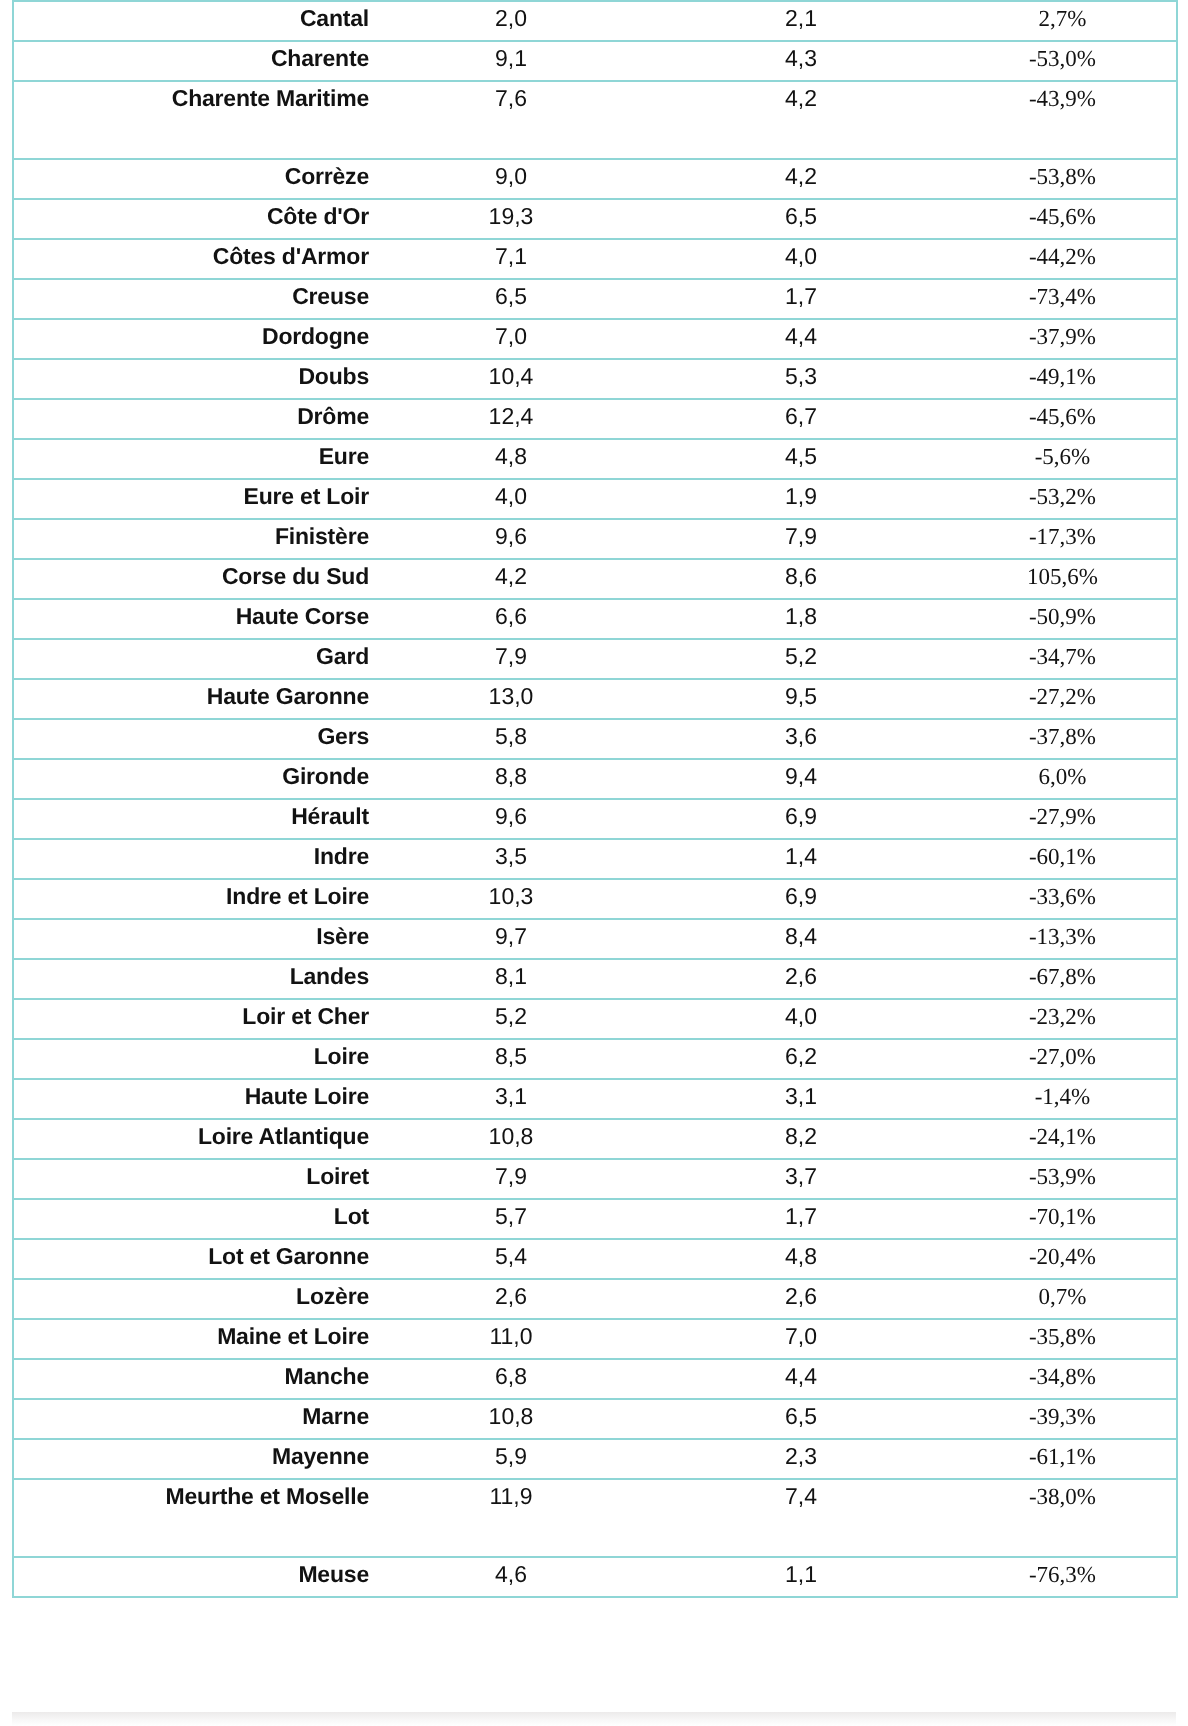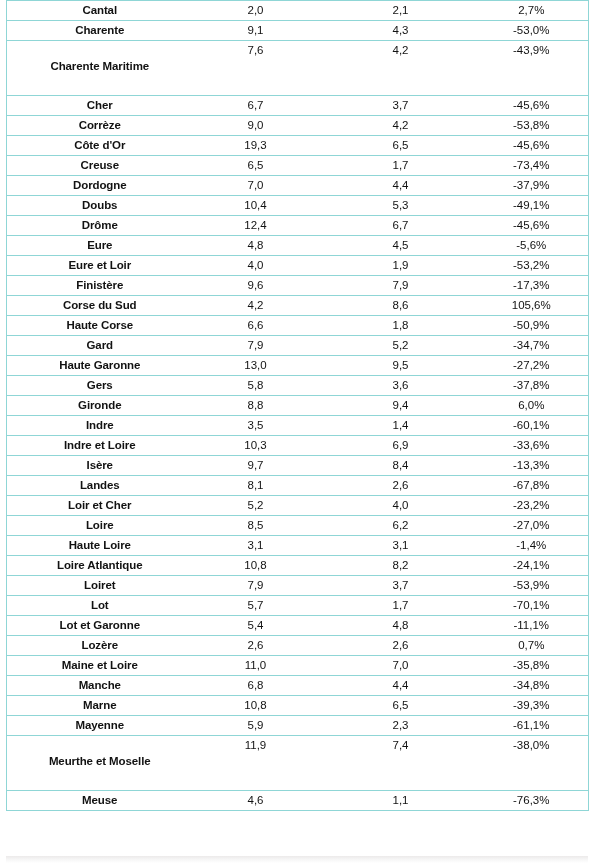--- a/index.html
+++ b/index.html
@@ -51,41 +51,42 @@
     line-height: 19px;
     vertical-align: middle;
     white-space: nowrap;
     overflow: hidden;
   }
 
   
   table.data-table td.cell-dept {
     border-left: 1.2px solid #8fd6d6;
     padding-left: 8px;
-    text-align: center;
+    text-align: right;
     font-weight: bold;
     letter-spacing: -0.1px;
   }
   table.data-table td.cell-v3 {
     border-right: 1.2px solid #8fd6d6;
+    font-family: Liberation Serif, serif;
   }
 
   table.data-table td.cell-num {
     text-align: center;
     font-weight: normal;
   }
 
   
   tr.tall td {
     height: 38px;
   }
   tr.tall td.cell-dept {
     line-height: 19px;
     white-space: normal;
-    padding-top: 16px;
+    padding-top: 0;
     vertical-align: top;
   }
   tr.tall td.cell-num {
     vertical-align: top;
     line-height: 19px;
   }
 
   #page-shadow {
     position: absolute;
     left: 6px;
@@ -121,38 +122,38 @@
             <td class="cell-num">4,3</td>
             <td class="cell-num cell-v3">-53,0%</td>
           </tr>
           <tr class="tall">
             <td class="cell-dept">Charente Maritime</td>
             <td class="cell-num">7,6</td>
             <td class="cell-num">4,2</td>
             <td class="cell-num cell-v3">-43,9%</td>
           </tr>
           <tr>
-            <td class="cell-dept">Cher</td>
-            <td class="cell-num">6,7</td>
-            <td class="cell-num">3,7</td>
-            <td class="cell-num cell-v3">-45,6%</td>
-          </tr>
-          <tr>
             <td class="cell-dept">Corrèze</td>
             <td class="cell-num">9,0</td>
             <td class="cell-num">4,2</td>
             <td class="cell-num cell-v3">-53,8%</td>
           </tr>
           <tr>
             <td class="cell-dept">Côte d'Or</td>
             <td class="cell-num">19,3</td>
             <td class="cell-num">6,5</td>
             <td class="cell-num cell-v3">-45,6%</td>
           </tr>
           <tr>
+            <td class="cell-dept">Côtes d'Armor</td>
+            <td class="cell-num">7,1</td>
+            <td class="cell-num">4,0</td>
+            <td class="cell-num cell-v3">-44,2%</td>
+          </tr>
+          <tr>
             <td class="cell-dept">Creuse</td>
             <td class="cell-num">6,5</td>
             <td class="cell-num">1,7</td>
             <td class="cell-num cell-v3">-73,4%</td>
           </tr>
           <tr>
             <td class="cell-dept">Dordogne</td>
             <td class="cell-num">7,0</td>
             <td class="cell-num">4,4</td>
             <td class="cell-num cell-v3">-37,9%</td>
@@ -217,20 +218,26 @@
             <td class="cell-num">3,6</td>
             <td class="cell-num cell-v3">-37,8%</td>
           </tr>
           <tr>
             <td class="cell-dept">Gironde</td>
             <td class="cell-num">8,8</td>
             <td class="cell-num">9,4</td>
             <td class="cell-num cell-v3">6,0%</td>
           </tr>
           <tr>
+            <td class="cell-dept">Hérault</td>
+            <td class="cell-num">9,6</td>
+            <td class="cell-num">6,9</td>
+            <td class="cell-num cell-v3">-27,9%</td>
+          </tr>
+          <tr>
             <td class="cell-dept">Indre</td>
             <td class="cell-num">3,5</td>
             <td class="cell-num">1,4</td>
             <td class="cell-num cell-v3">-60,1%</td>
           </tr>
           <tr>
             <td class="cell-dept">Indre et Loire</td>
             <td class="cell-num">10,3</td>
             <td class="cell-num">6,9</td>
             <td class="cell-num cell-v3">-33,6%</td>
@@ -280,21 +287,21 @@
           <tr>
             <td class="cell-dept">Lot</td>
             <td class="cell-num">5,7</td>
             <td class="cell-num">1,7</td>
             <td class="cell-num cell-v3">-70,1%</td>
           </tr>
           <tr>
             <td class="cell-dept">Lot et Garonne</td>
             <td class="cell-num">5,4</td>
             <td class="cell-num">4,8</td>
-            <td class="cell-num cell-v3">-11,1%</td>
+            <td class="cell-num cell-v3">-20,4%</td>
           </tr>
           <tr>
             <td class="cell-dept">Lozère</td>
             <td class="cell-num">2,6</td>
             <td class="cell-num">2,6</td>
             <td class="cell-num cell-v3">0,7%</td>
           </tr>
           <tr>
             <td class="cell-dept">Maine et Loire</td>
             <td class="cell-num">11,0</td>

